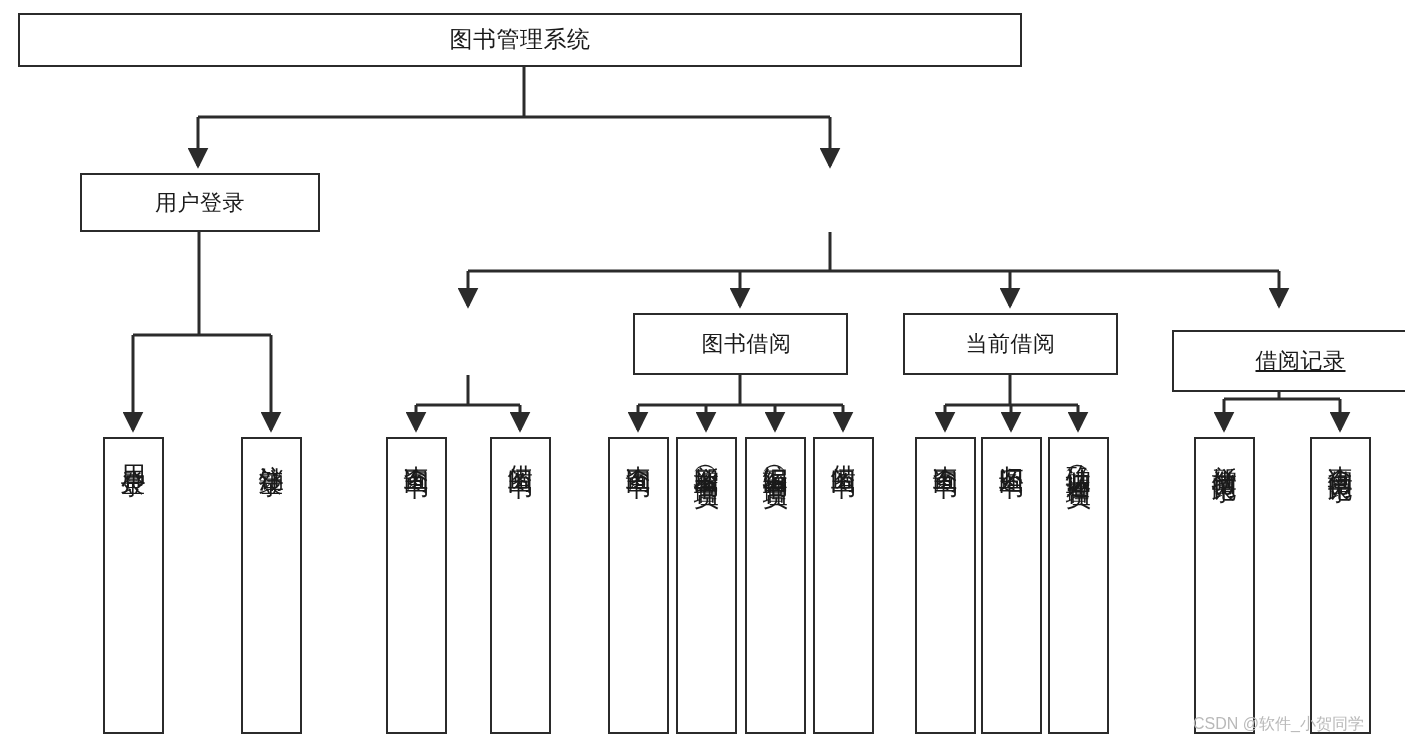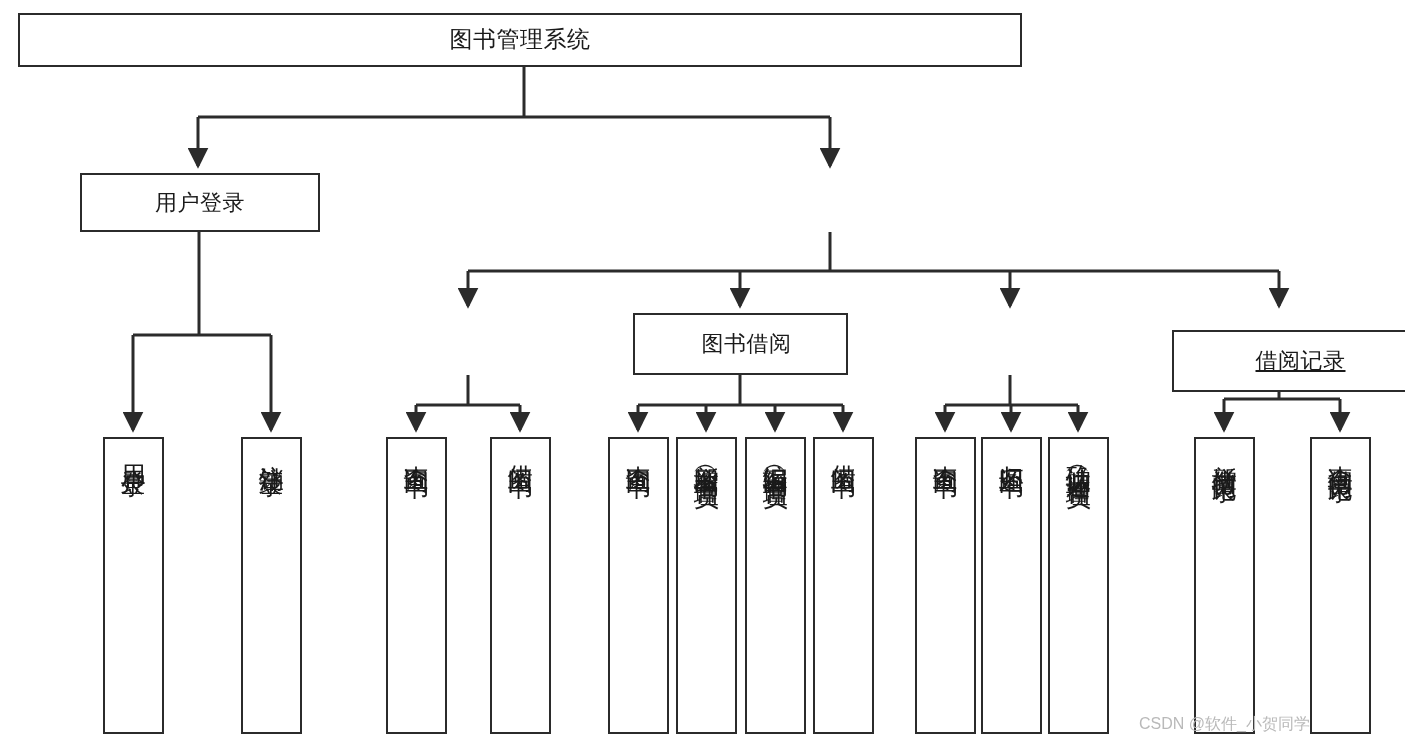--- a/index.html
+++ b/index.html
@@ -45,21 +45,21 @@
     writing-mode:vertical-rl;
     text-orientation:upright;
     font-size:25px;
     line-height:1.05;
     letter-spacing:3px;
     text-align:start;
   }
 
   #watermark{
     position:absolute;
-    left:1139px;top:714px;
+    left:1193px;top:714px;
     font-size:16px;
     color:#b9b9b9;
     white-space:nowrap;
     z-index:5;
     font-family:"Liberation Sans","DejaVu Sans",sans-serif;
   }
 </style>
 </head>
 <body>
 
@@ -119,20 +119,23 @@
     <span class="lbl">图书管理系统</span>
   </div>
 
   <div class="node h-node" style="left:80px;top:173px;width:240px;height:59px;">
     <span class="lbl">用户登录</span>
   </div>
 
   <div class="node h-node" style="left:633px;top:313px;width:215px;height:62px;padding-left:12px;">
     <span class="lbl">图书借阅</span>
   </div>
+  <div class="node h-node" style="left:903px;top:313px;width:215px;height:62px;">
+    <span class="lbl">当前借阅</span>
+  </div>
   <div class="node h-node" style="left:1172px;top:330px;width:257px;height:62px;text-decoration:underline;">
     <span class="lbl">借阅记录</span>
   </div>
 
   <div class="node v-node" style="left:103px;top:437px;width:61px;height:297px;">
     <span class="lbl">用户登录</span>
   </div>
   <div class="node v-node" style="left:241px;top:437px;width:61px;height:297px;">
     <span class="lbl">注销登录</span>
   </div>

